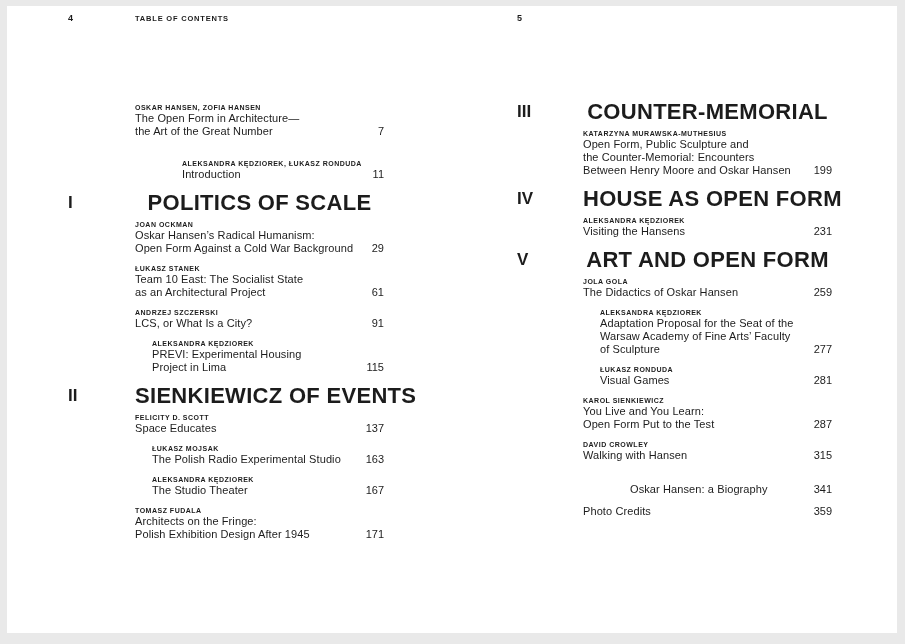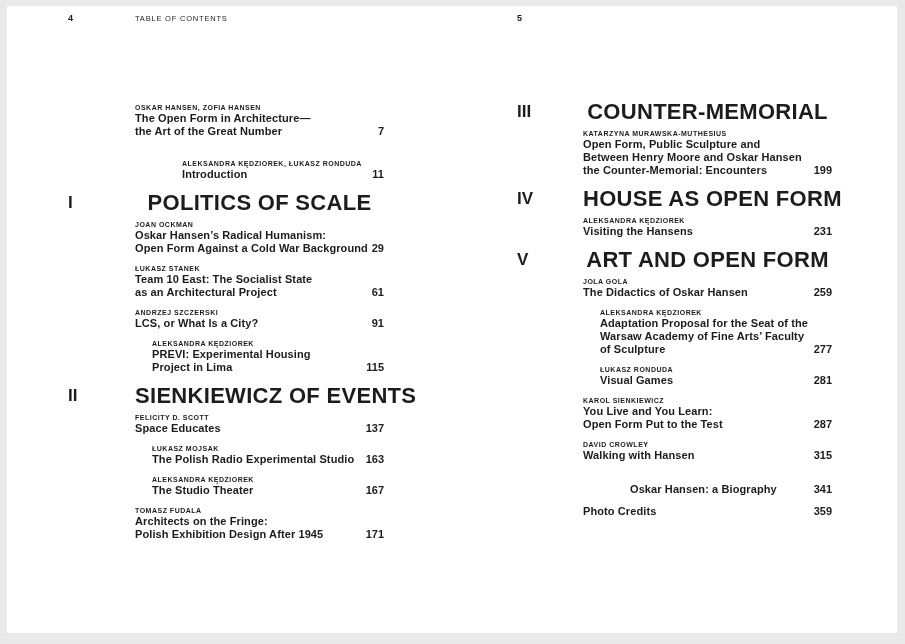--- a/index.html
+++ b/index.html
@@ -17,21 +17,21 @@
     left: 7px; top: 6px;
     width: 890px; height: 627px;
     background: #ffffff;
   }
   
   .folio { position: absolute; top: 8px; font-size: 9px; font-weight: bold; line-height: 9px; }
   .folio-left  { left: 61px; }
   .folio-right { left: 510px; }
   .running-title {
     position: absolute; left: 128px; top: 9px;
-    font-size: 7.5px; font-weight: normal; letter-spacing: 0.8px; line-height: 8px;
+    font-size: 7.5px; font-weight: bold; letter-spacing: 0.8px; line-height: 8px;
     white-space: nowrap;
   }
   
   .col { position: absolute; box-sizing: border-box; }
   .col-left  { left: 61px;  top: 97px; width: 316px; padding-left: 67px; }
   .col-right { left: 510px; top: 98px; width: 315px; padding-left: 66px; }
   .col > :first-child { margin-top: 0; }
   
   .section { position: relative; margin: 14px 0 9px 0; }
   .sec-title {
@@ -46,21 +46,21 @@
   .col-left  .sec-numeral { left: -67px; }
   .col-right .sec-numeral { left: -66px; text-align: center; }
   
   .entry { margin-top: 9px; }
   .entry.gap { margin-top: 21px; margin-left: 47px; }
   .entry.indent { margin-left: 17px; }
   .author {
     font-size: 7px; font-weight: bold; letter-spacing: 0.5px;
     line-height: 9px; white-space: nowrap;
   }
-  .row { display: flex; align-items: flex-end; font-weight: bold; }
+  .row { display: flex; align-items: flex-end; }
   .titles { flex: 1 1 auto; min-width: 0; }
   .line { font-size: 11px; line-height: 13px; letter-spacing: 0.1px; white-space: nowrap; }
   .pagenum {
     flex: 0 0 auto;
     font-size: 11px; line-height: 13px; text-align: right;
     padding-left: 6px;
   }
 </style>
 </head>
 <body>
@@ -183,22 +183,22 @@
     <div class="col col-right">
         <div class="section">
           <span class="sec-numeral">III</span>
           <div class="sec-title">COUNTER-MEMORIAL</div>
         </div>
         <div class="entry">
           <div class="author">KATARZYNA MURAWSKA-MUTHESIUS</div>
           <div class="row">
             <div class="titles">
               <div class="line">Open Form, Public Sculpture and</div>
+              <div class="line">the Counter-Memorial: Encounters</div>
               <div class="line">Between Henry Moore and Oskar Hansen</div>
-              <div class="line">the Counter-Memorial: Encounters</div>
             </div>
             <div class="pagenum">199</div>
           </div>
         </div>
         <div class="section">
           <span class="sec-numeral">IV</span>
           <div class="sec-title">HOUSE AS OPEN FORM</div>
         </div>
         <div class="entry">
           <div class="author">ALEKSANDRA KĘDZIOREK</div>

